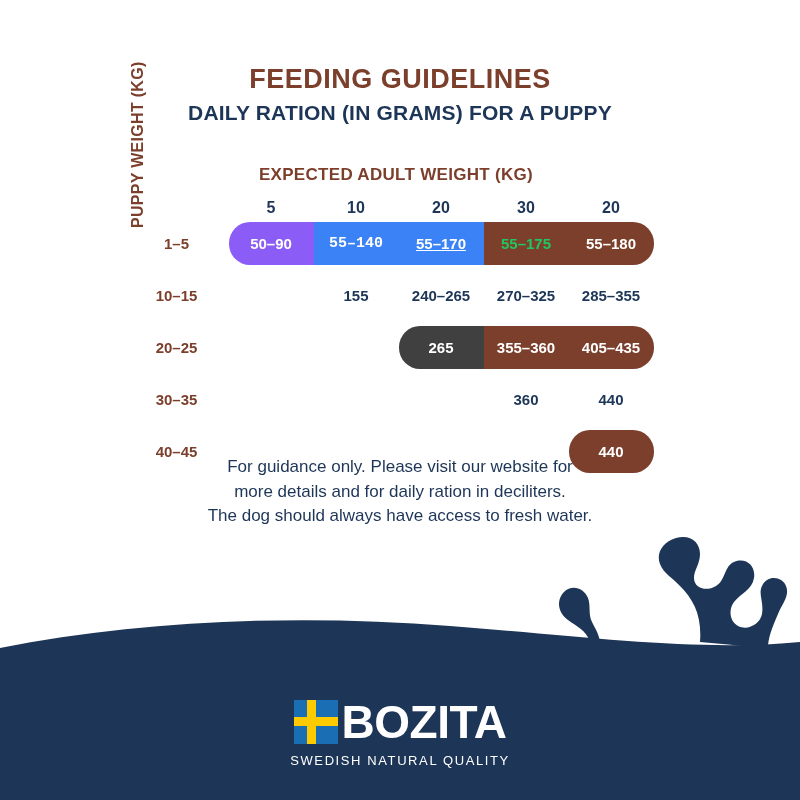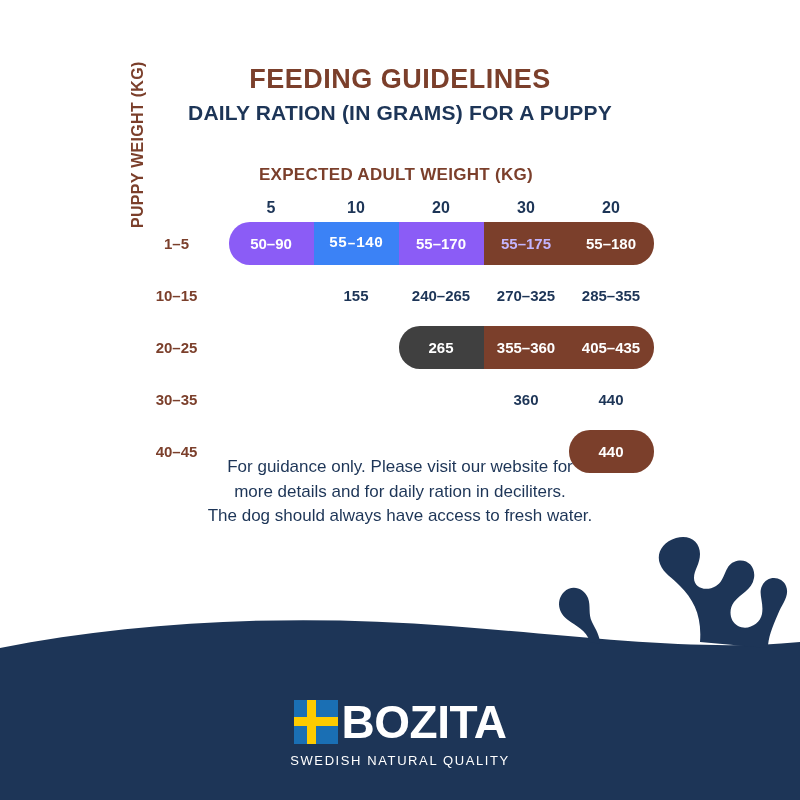--- a/index.html
+++ b/index.html
@@ -232,22 +232,22 @@
         <td class="axis-cell">10</td>
         <td class="axis-cell">20</td>
         <td class="axis-cell">30</td>
         <td class="axis-cell">20</td>
       </tr>
 
       <tr class="datarow band">
         <td class="rowlabel">1–5</td>
         <td class="cell first-filled" style="background: #8b5cf6; color: rgb(255, 255, 255);">50–90</td>
         <td class="cell" style="background: #3b82f6; color: rgb(255, 255, 255); font-family: Liberation Mono, monospace;">55–140</td>
-        <td class="cell" style="background: #8b5cf6; color: rgb(255, 255, 255);">55–170</td>
-        <td class="cell" style="background: rgb(123, 63, 43); color: #c4b5fd;">55–175</td>
+        <td class="cell" style="background: #3b82f6; color: rgb(255, 255, 255); text-decoration: underline;">55–170</td>
+        <td class="cell" style="background: rgb(123, 63, 43); color: #22c55e;">55–175</td>
         <td class="cell last-filled" style="background: rgb(123, 63, 43); color: rgb(255, 255, 255);">55–180</td>
       </tr>
       <tr class="rowgap">
             <td colspan="6"></td>
           </tr>
 
       <tr class="datarow plain">
         <td class="rowlabel">10–15</td>
         <td class="cell"></td>
         <td class="cell">155</td>

